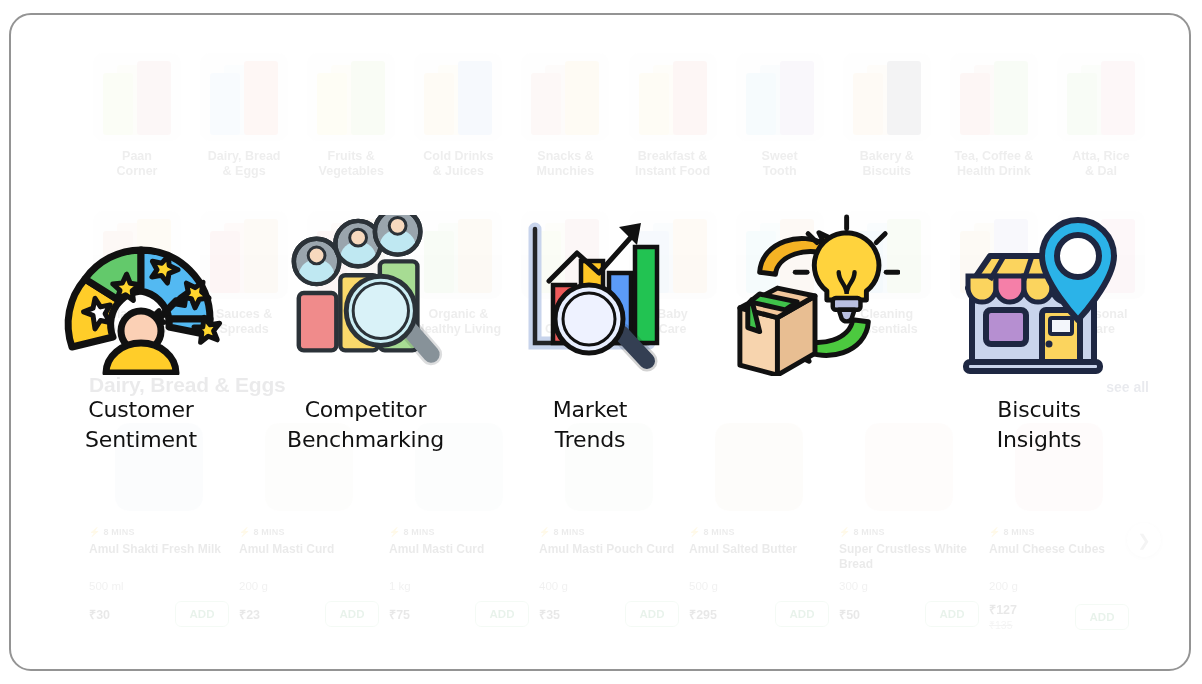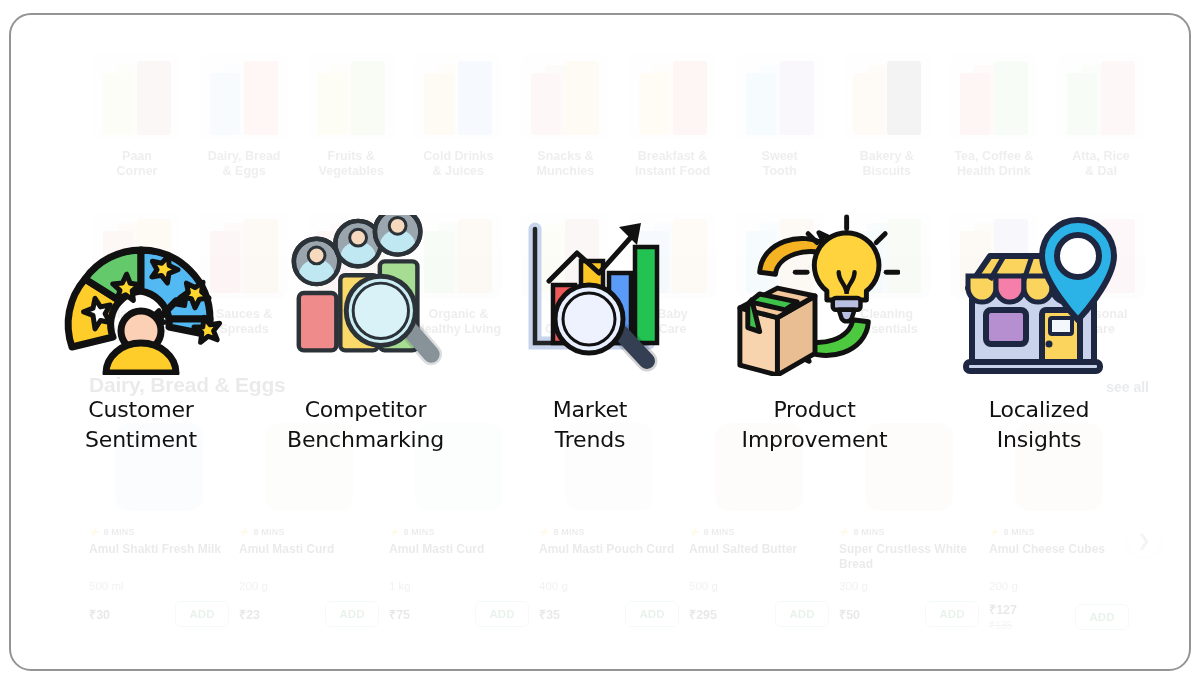--- a/index.html
+++ b/index.html
@@ -639,22 +639,20 @@
 
             <g stroke="#111111" stroke-width="5" stroke-linejoin="round">
               <path d="M10 94 L10 152 L48 162 L48 104 Z" fill="#F7D4AE"></path>
               <path d="M48 104 L48 162 L86 140 L86 82 Z" fill="#E8BE92"></path>
               <path d="M10 94 L48 74 L86 82 L48 104 Z" fill="#F2C79C"></path>
               <path d="M22 86 L30 118 L18 114 L18 92 Z" fill="#3FC24A"></path>
               <path d="M30 80 L68 88 L56 96 L20 88 Z" fill="#3FC24A"></path>
             </g>
           </svg>
         </div>
-        <div class="cap-label">Product
-Improvement</div>
       </div>
 
       <div class="cap">
         <div class="cap-icon">
           <svg width="166" height="162" viewBox="0 0 166 162">
 
             <rect x="16" y="78" width="122" height="72" fill="#C9D4EC" stroke="#1E2742" stroke-width="6"></rect>
 
             <path d="M12 74 L34 42 L120 42 L142 74 Z" fill="#FBD45E" stroke="#1E2742" stroke-width="6" stroke-linejoin="round"></path>
 
@@ -677,19 +675,19 @@
             <rect x="86" y="96" width="38" height="54" rx="4" fill="#FBD45E" stroke="#1E2742" stroke-width="6"></rect>
             <rect x="94" y="104" width="22" height="16" rx="2" fill="#F3F6FB" stroke="#1E2742" stroke-width="4"></rect>
             <circle cx="93" cy="130" r="3.5" fill="#1E2742"></circle>
 
             <rect x="10" y="148" width="134" height="9" rx="4" fill="#C9D4EC" stroke="#1E2742" stroke-width="6"></rect>
 
             <path d="M122 6 a36 36 0 0 1 36 36 c0 26 -36 64 -36 64 c0 0 -36 -38 -36 -64 a36 36 0 0 1 36 -36 z" fill="#2BB3E8" stroke="#1E2742" stroke-width="6" stroke-linejoin="round"></path>
             <circle cx="122" cy="42" r="21" fill="#FFFFFF" stroke="#1E2742" stroke-width="6"></circle>
           </svg>
         </div>
-        <div class="cap-label">Localized
+        <div class="cap-label">Biscuits
 Insights</div>
       </div>
 
     </div>
   </div>
 </div>
 
 </body></html>

